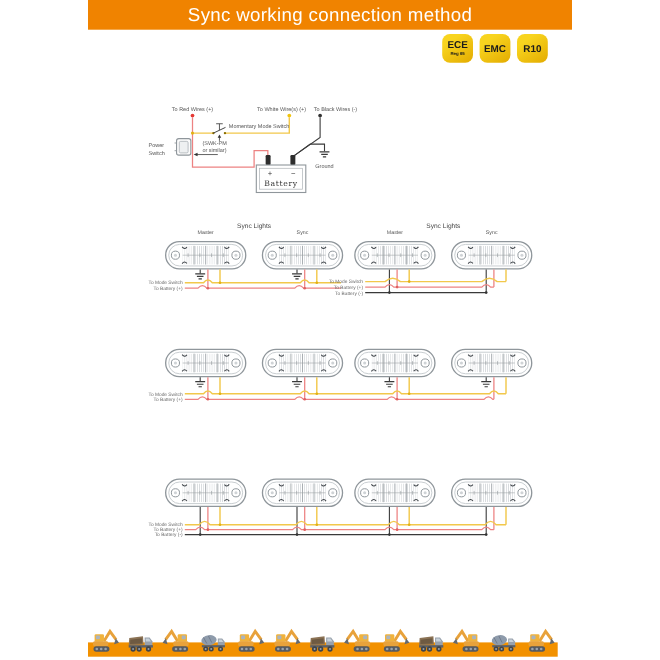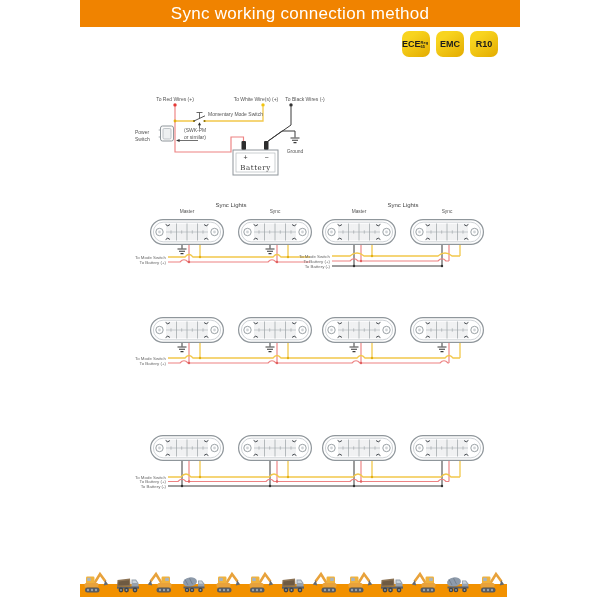--- a/index.html
+++ b/index.html
@@ -14,21 +14,21 @@
   html,body{margin:0;padding:0;background:#fff;}
   .page{position:relative;width:536px;height:600px;background:#fff;overflow:hidden;
         font-family:"Liberation Sans",sans-serif;}
   .header{position:absolute;left:80px;top:0;width:440px;height:27px;
           background:var(--accent-orange);}
   .title{width:100%;height:27px;line-height:27px;text-align:center;color:#fff;
          font-size:17px;font-weight:400;letter-spacing:.3px;}
   .badges{position:absolute;left:402px;top:31px;display:flex;gap:6px;}
   .badge{width:28px;height:26px;border-radius:7px;
          background:linear-gradient(145deg,var(--badge-yellow-top) 25%,var(--badge-yellow-bottom));
-         display:flex;align-items:center;justify-content:center;
+         display:flex;flex-direction:column;align-items:center;justify-content:center;
          color:#1b1b1b;font-weight:bold;}
   .badge-main{font-size:9px;line-height:1;}
   .badge-sub{font-size:4px;line-height:1;margin-top:1px;}
   .abs{position:absolute;}
   .footer-strip{position:absolute;left:80px;top:584px;width:427px;height:13px;
                 background:var(--footer-orange);}
   
   .wy{stroke:var(--wire-yellow);stroke-width:1.3;fill:none;}
   .wr{stroke:var(--wire-red);stroke-width:1.15;fill:none;}
   .wk{stroke:var(--wire-black);stroke-width:1;fill:none;}

